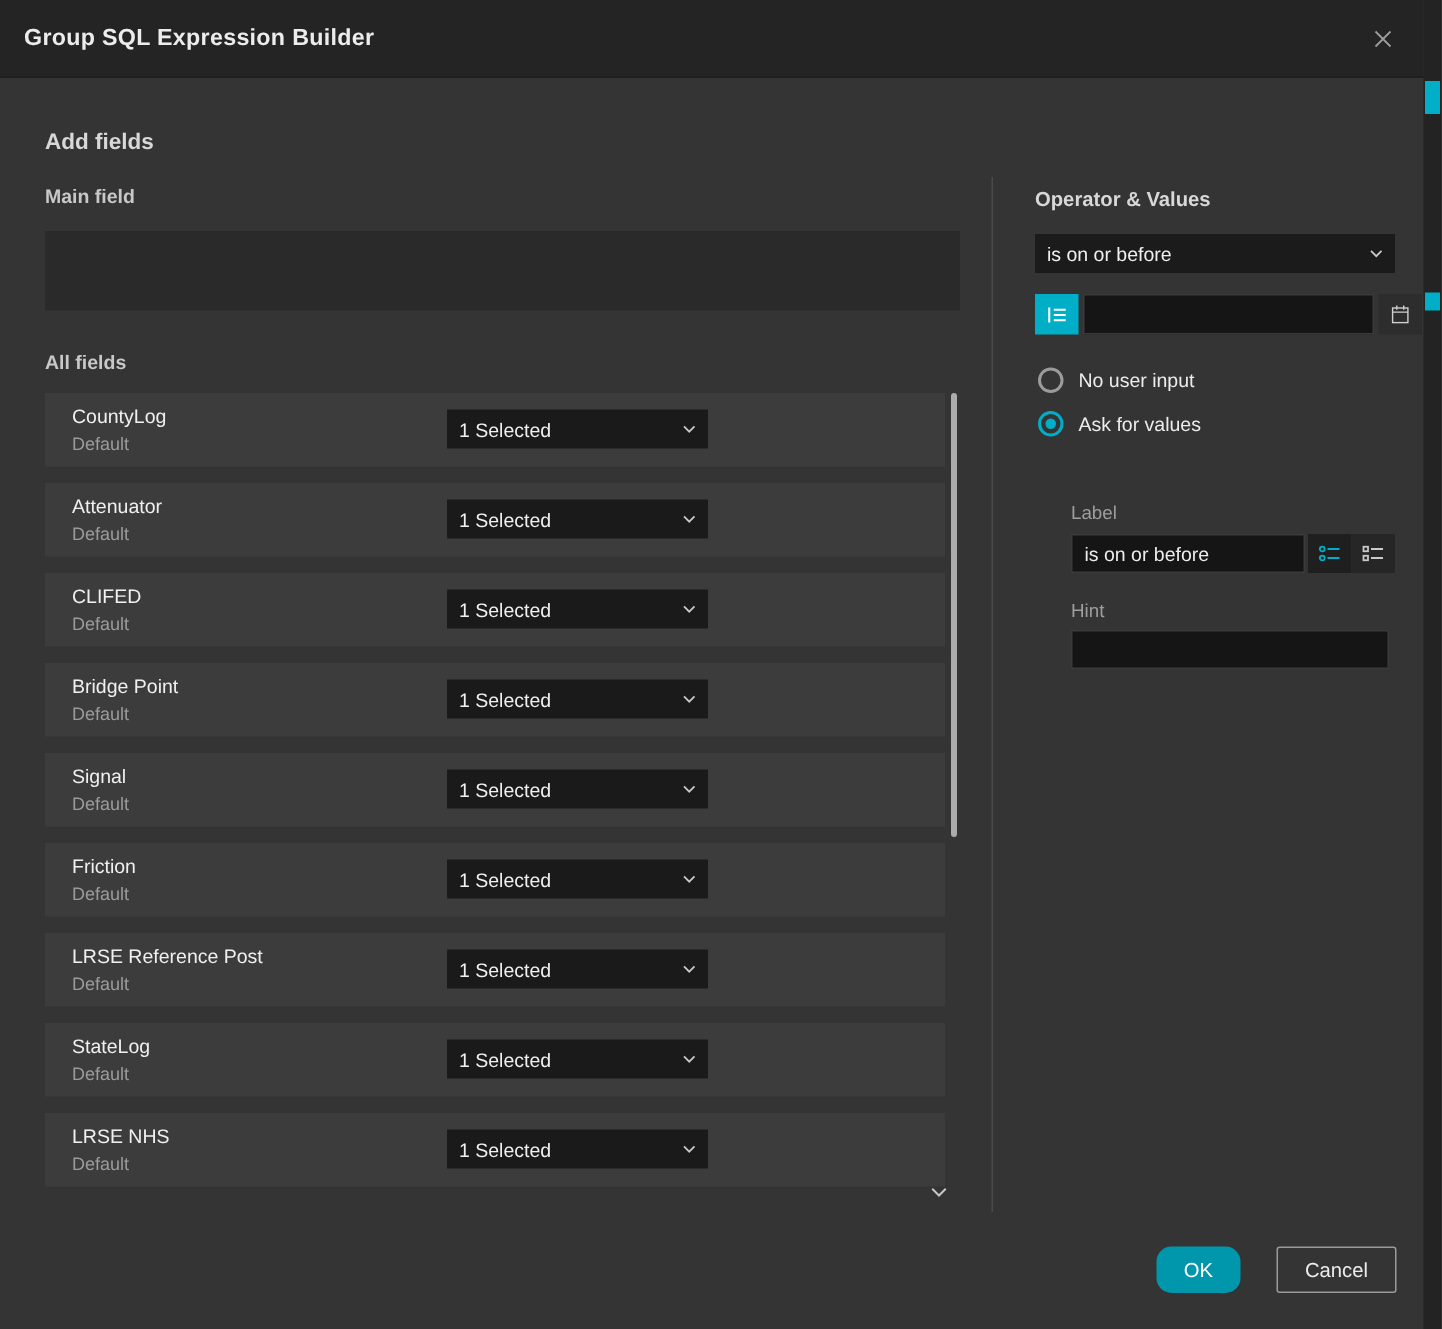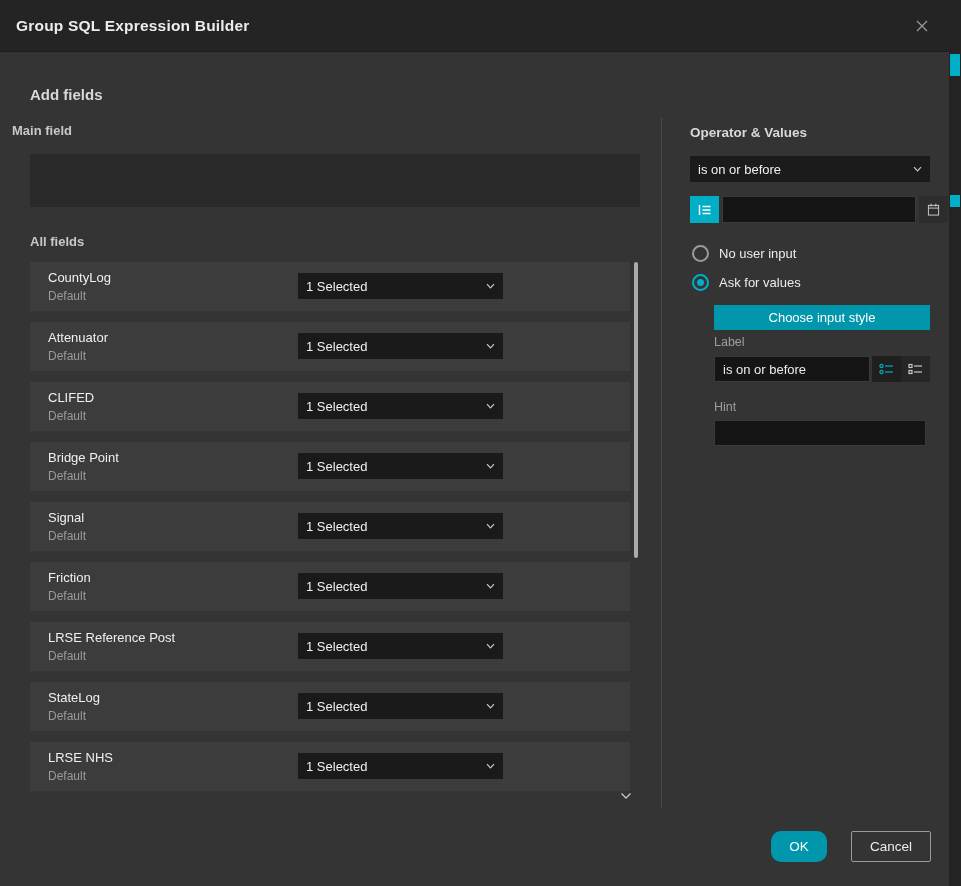--- a/index.html
+++ b/index.html
@@ -13,41 +13,41 @@
 
   
   .titlebar{position:absolute;left:0;top:0;width:949px;height:52px;background:#242424;
     display:flex;align-items:center;justify-content:space-between;padding:0 16px;
     box-sizing:border-box;border-bottom:1px solid #1d1d1d;}
   .titlebar h1{font-size:15.5px;font-weight:600;color:#ececec;margin:0;letter-spacing:.2px;}
   .close{background:none;border:none;color:#9c9c9c;cursor:pointer;padding:4px;display:flex;}
 
   
   .h-add{position:absolute;left:30px;top:86px;font-size:15px;font-weight:700;color:#d8d8d8;margin:0;}
-  .h-main{position:absolute;left:12px;top:123px;font-size:13px;font-weight:600;color:#c8c8c8;margin:0;}
+  .h-main{position:absolute;left:30px;top:123px;font-size:13px;font-weight:600;color:#c8c8c8;margin:0;}
   .h-all{position:absolute;left:30px;top:234px;font-size:13px;font-weight:600;color:#c8c8c8;margin:0;}
 
   
   .main-panel{position:absolute;left:30px;top:154px;width:610px;height:53px;background:#2a2a2a;}
   .select{box-sizing:border-box;background:#1b1b1b;display:flex;align-items:center;
     justify-content:space-between;padding:0 8px;font-size:13px;color:#f0f0f0;cursor:pointer;}
   .select .chev{display:flex;color:#c9c9c9;margin-left:6px;flex:none;}
   .select .sel-text{white-space:nowrap;overflow:hidden;}
   .with-icon{display:flex;align-items:center;gap:7px;}
   .cal-icon{display:flex;color:var(--cal-gold);}
   .layer-select{position:absolute;left:10px;top:14px;width:244px;height:26px;}
   .field-select{position:absolute;left:267px;top:14px;width:205px;height:26px;}
 
   
   .fields-list{position:absolute;left:30px;top:262px;width:600px;}
   .field-row{position:relative;height:49px;margin-bottom:11px;background:#3c3c3c;}
   .row-text{position:absolute;left:18px;top:8px;}
   .row-name{font-size:13px;color:#f0f0f0;}
   .row-sub{font-size:12px;color:#9b9b9b;margin-top:4px;}
-  .row-select{position:absolute;left:268px;top:11px;width:205px;height:26px;background:#1a1a1a;}
+  .row-select{position:absolute;left:268px;top:11px;width:174px;height:26px;background:#1a1a1a;}
 
   .scrollbar{position:absolute;left:633px;top:262px;width:6px;height:540px;}
   .thumb{position:absolute;left:1px;top:0;width:4px;height:296px;background:#ababab;border-radius:2px;}
   .scroll-more{position:absolute;left:620px;top:786px;color:#c8c8c8;cursor:pointer;}
 
   .divider{position:absolute;left:661px;top:118px;width:1px;height:690px;background:#4a4a4a;}
 
   
   .right-panel{position:absolute;left:690px;top:120px;width:240px;height:640px;}
   .h-op{position:absolute;left:0;top:5px;font-size:13.5px;font-weight:700;color:#d8d8d8;margin:0;}
@@ -297,21 +297,20 @@
     <label class="radio-row no-input">
       <span class="radio"></span>
       <span>No user input</span>
     </label>
 
     <label class="radio-row ask">
       <span class="radio selected"></span>
       <span>Ask for values</span>
     </label>
 
-    <button class="choose-btn">Choose input style</button>
 
     <div class="caption label-caption">Label</div>
     <div class="label-row">
       <input class="text-input label-input" value="is on or before" style="">
       <div class="toggle-group">
         <button class="toggle active">
           <svg width="15" height="12" viewBox="0 0 15 12" fill="none" stroke="currentColor" stroke-width="1.2">
               <circle cx="2.5" cy="3" r="1.6"></circle>
               <path d="M6 3h8"></path>
               <circle cx="2.5" cy="9" r="1.6"></circle>

